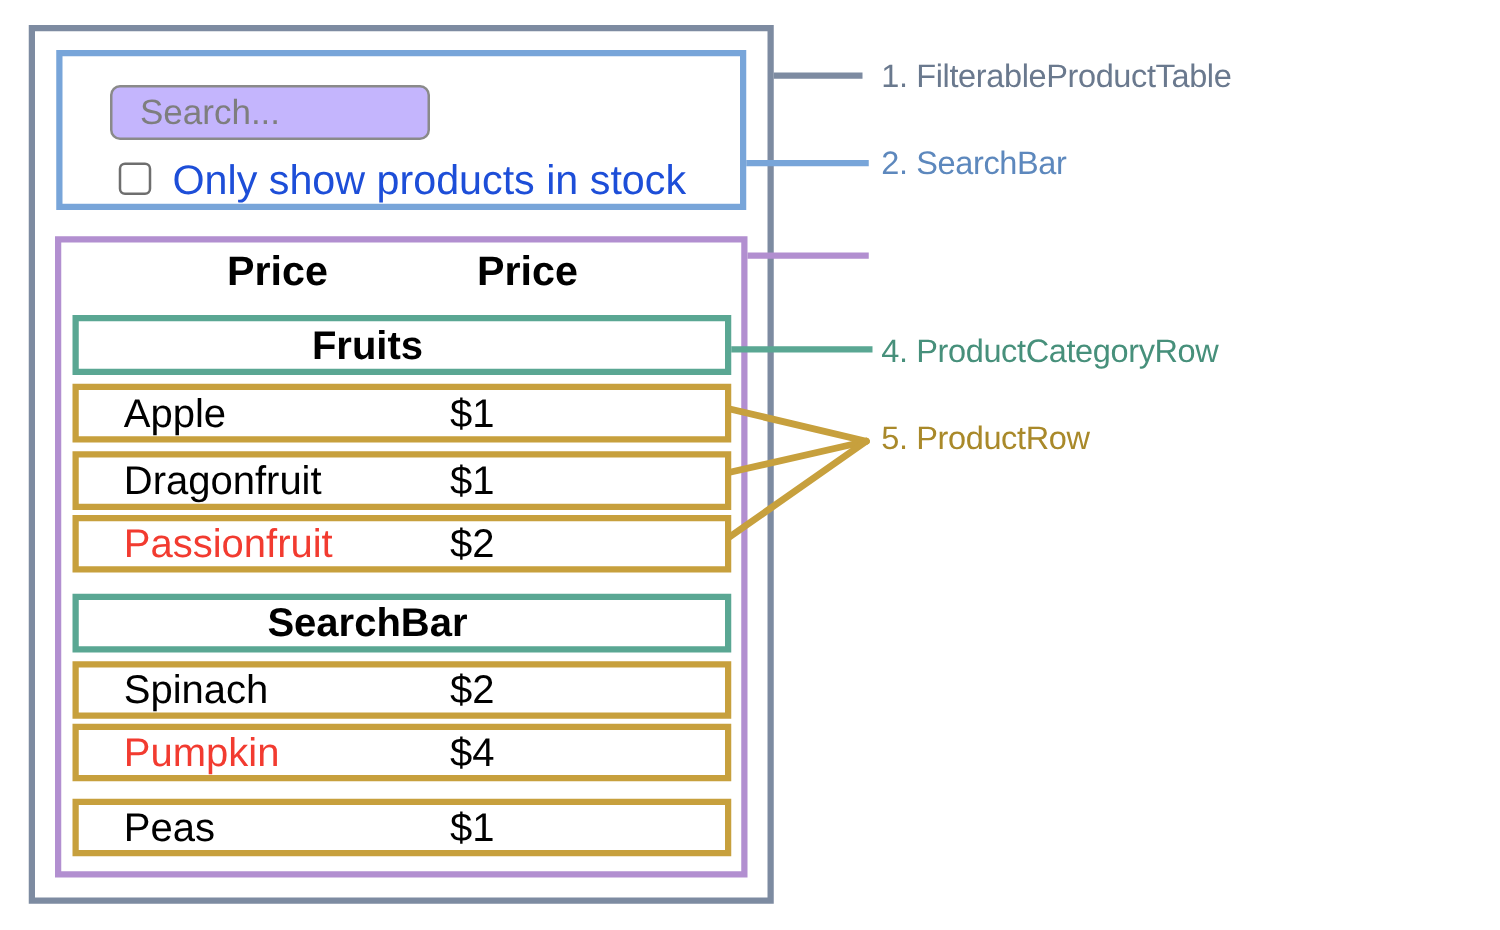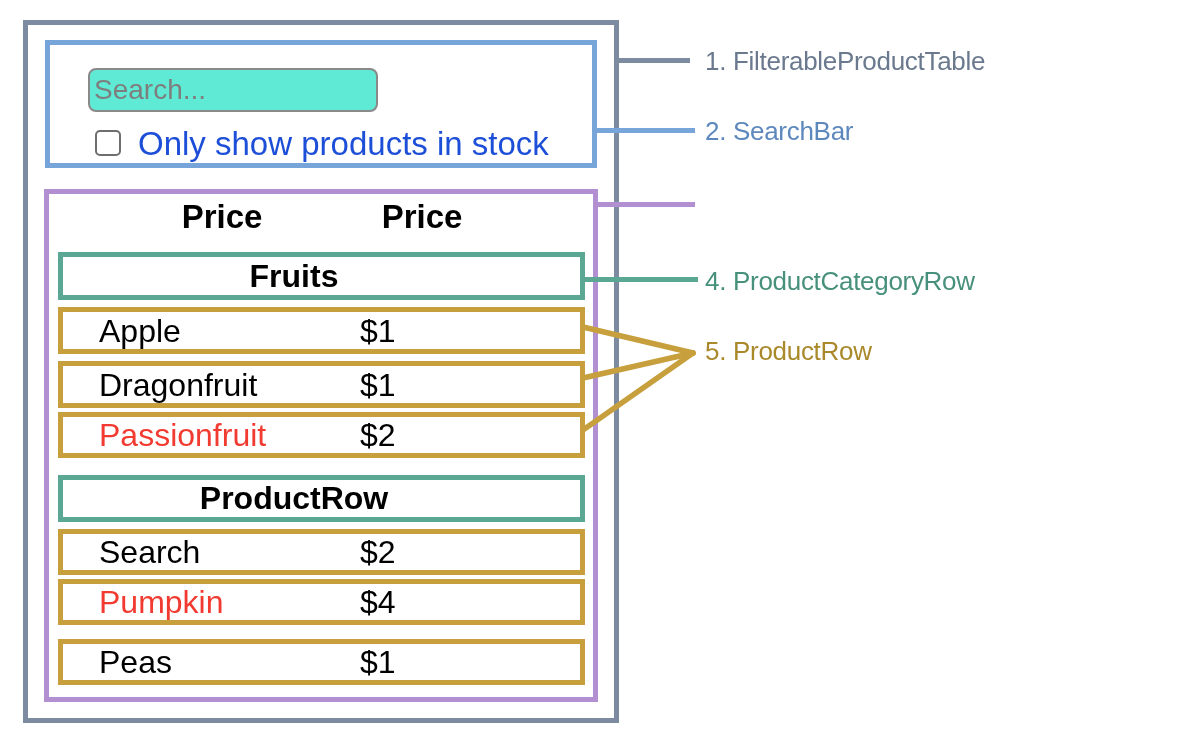--- a/index.html
+++ b/index.html
@@ -14,23 +14,23 @@
   .canvas{
     position:relative;width:1200px;height:744px;background:#ffffff;
     font-family:"Liberation Sans", sans-serif;overflow:hidden;
   }
   .box{position:absolute;box-sizing:border-box;background:#fff;}
   .outer-box{left:23px;top:20px;width:596px;height:703px;border:5px solid var(--slate-border);}
   .searchbar-box{left:45px;top:40px;width:552px;height:128px;border:5px solid var(--blue-border);}
   .table-box{left:44px;top:189px;width:554px;height:513px;border:5px solid var(--purple-border);}
 
   .search-input{
-    position:absolute;box-sizing:border-box;left:88px;top:68px;width:290px;height:44px;
-    border:2px solid #8a8a8a;border-radius:8px;background:#5eead4;
-    font-family:"Liberation Sans", sans-serif;font-size:28px;color:#555;padding:0 4px;outline:none;
+    position:absolute;box-sizing:border-box;left:88px;top:68px;width:256px;height:44px;
+    border:2px solid #8a8a8a;border-radius:8px;background:#c4b5fd;
+    font-family:"Liberation Sans", sans-serif;font-size:28px;color:#555;padding:0 22px;outline:none;
   }
   .search-input::placeholder{color:#7e7e7e;opacity:1;}
   .checkbox{
     position:absolute;box-sizing:border-box;left:95px;top:130px;width:26px;height:26px;
     border:2px solid #6e6e6e;border-radius:5px;background:#fff;cursor:pointer;
   }
   .checkbox-label{
     position:absolute;left:138px;top:144px;transform:translateY(-50%);
     font-size:33px;color:#1d4ed8;white-space:nowrap;
   }
@@ -94,24 +94,24 @@
   </div>
   <div class="row product-row" style="top:361px;height:47px;">
     <span class="p-name">Dragonfruit</span>
     <span class="p-price">$1</span>
   </div>
   <div class="row product-row" style="top:412px;height:46px;">
     <span class="p-name out-of-stock">Passionfruit</span>
     <span class="p-price">$2</span>
   </div>
 
-  <div class="row category-row" style="top:475px;height:47px;">ProductRow</div>
+  <div class="row category-row" style="top:475px;height:47px;">SearchBar</div>
 
   <div class="row product-row" style="top:529px;height:46px;">
-    <span class="p-name">Search</span>
+    <span class="p-name">Spinach</span>
     <span class="p-price">$2</span>
   </div>
   <div class="row product-row" style="top:579px;height:46px;">
     <span class="p-name out-of-stock">Pumpkin</span>
     <span class="p-price">$4</span>
   </div>
   <div class="row product-row" style="top:606px;height:46px;margin-top:33px;">
     <span class="p-name">Peas</span>
     <span class="p-price">$1</span>
   </div>

